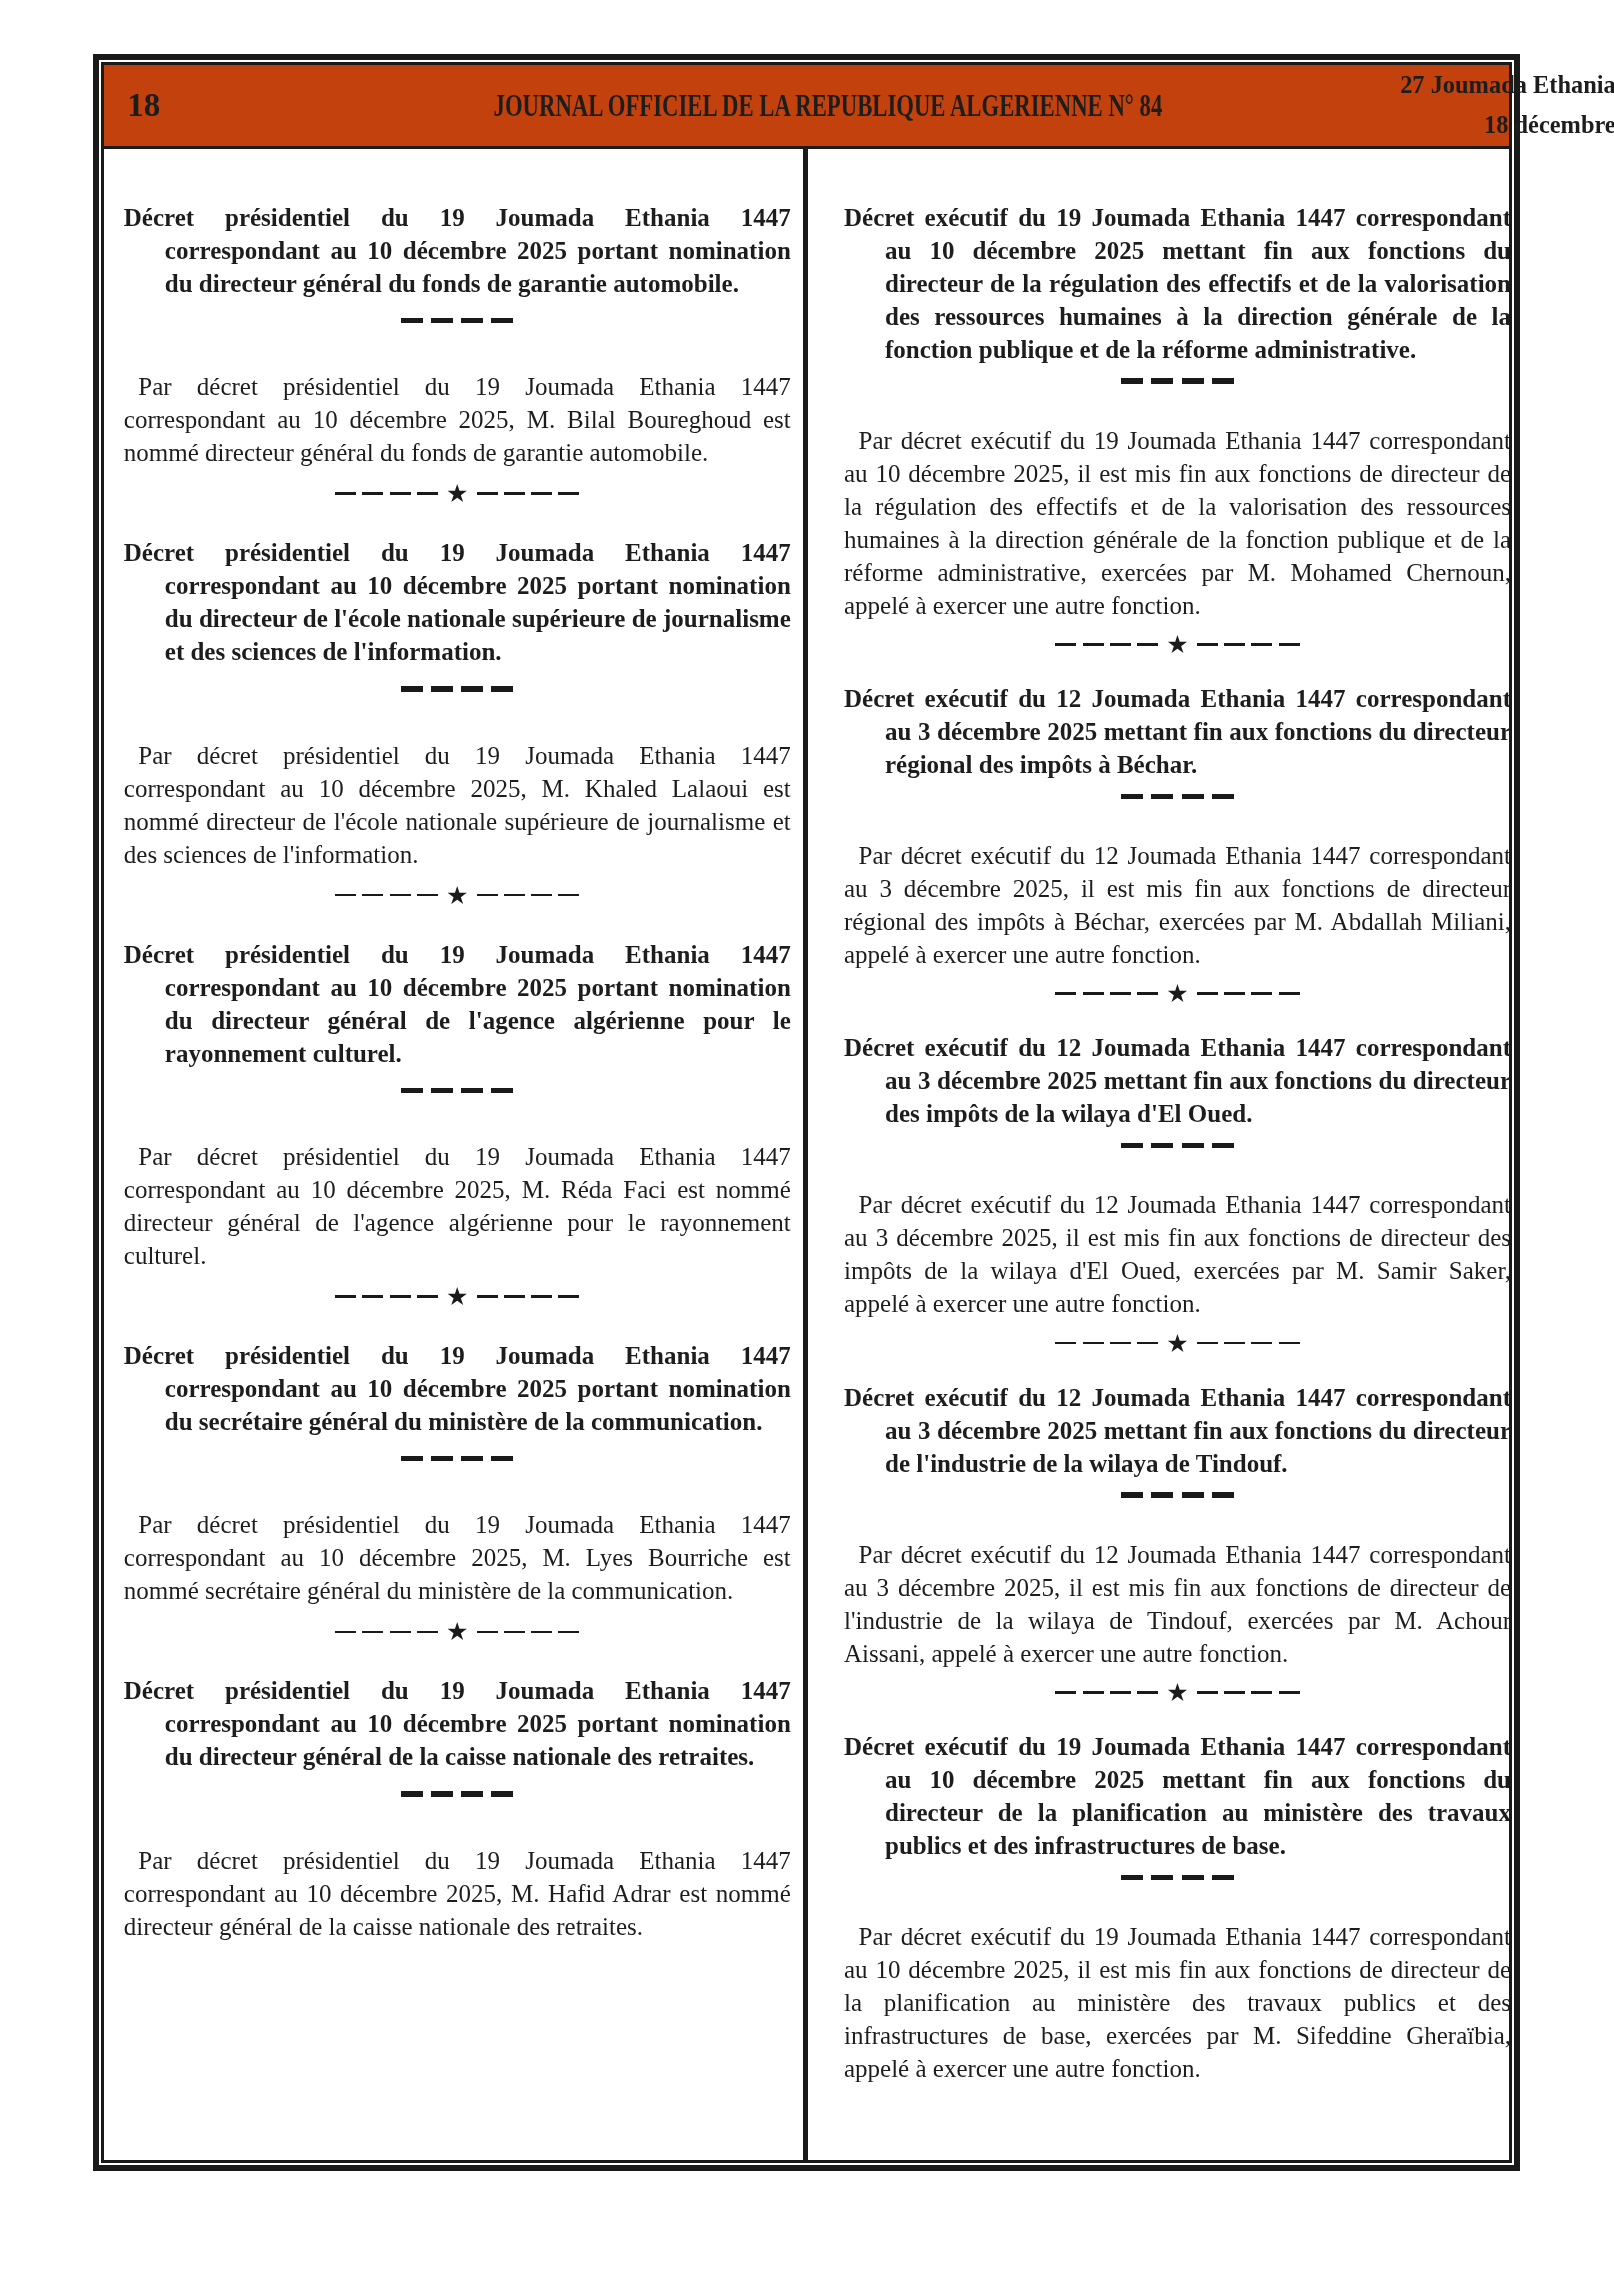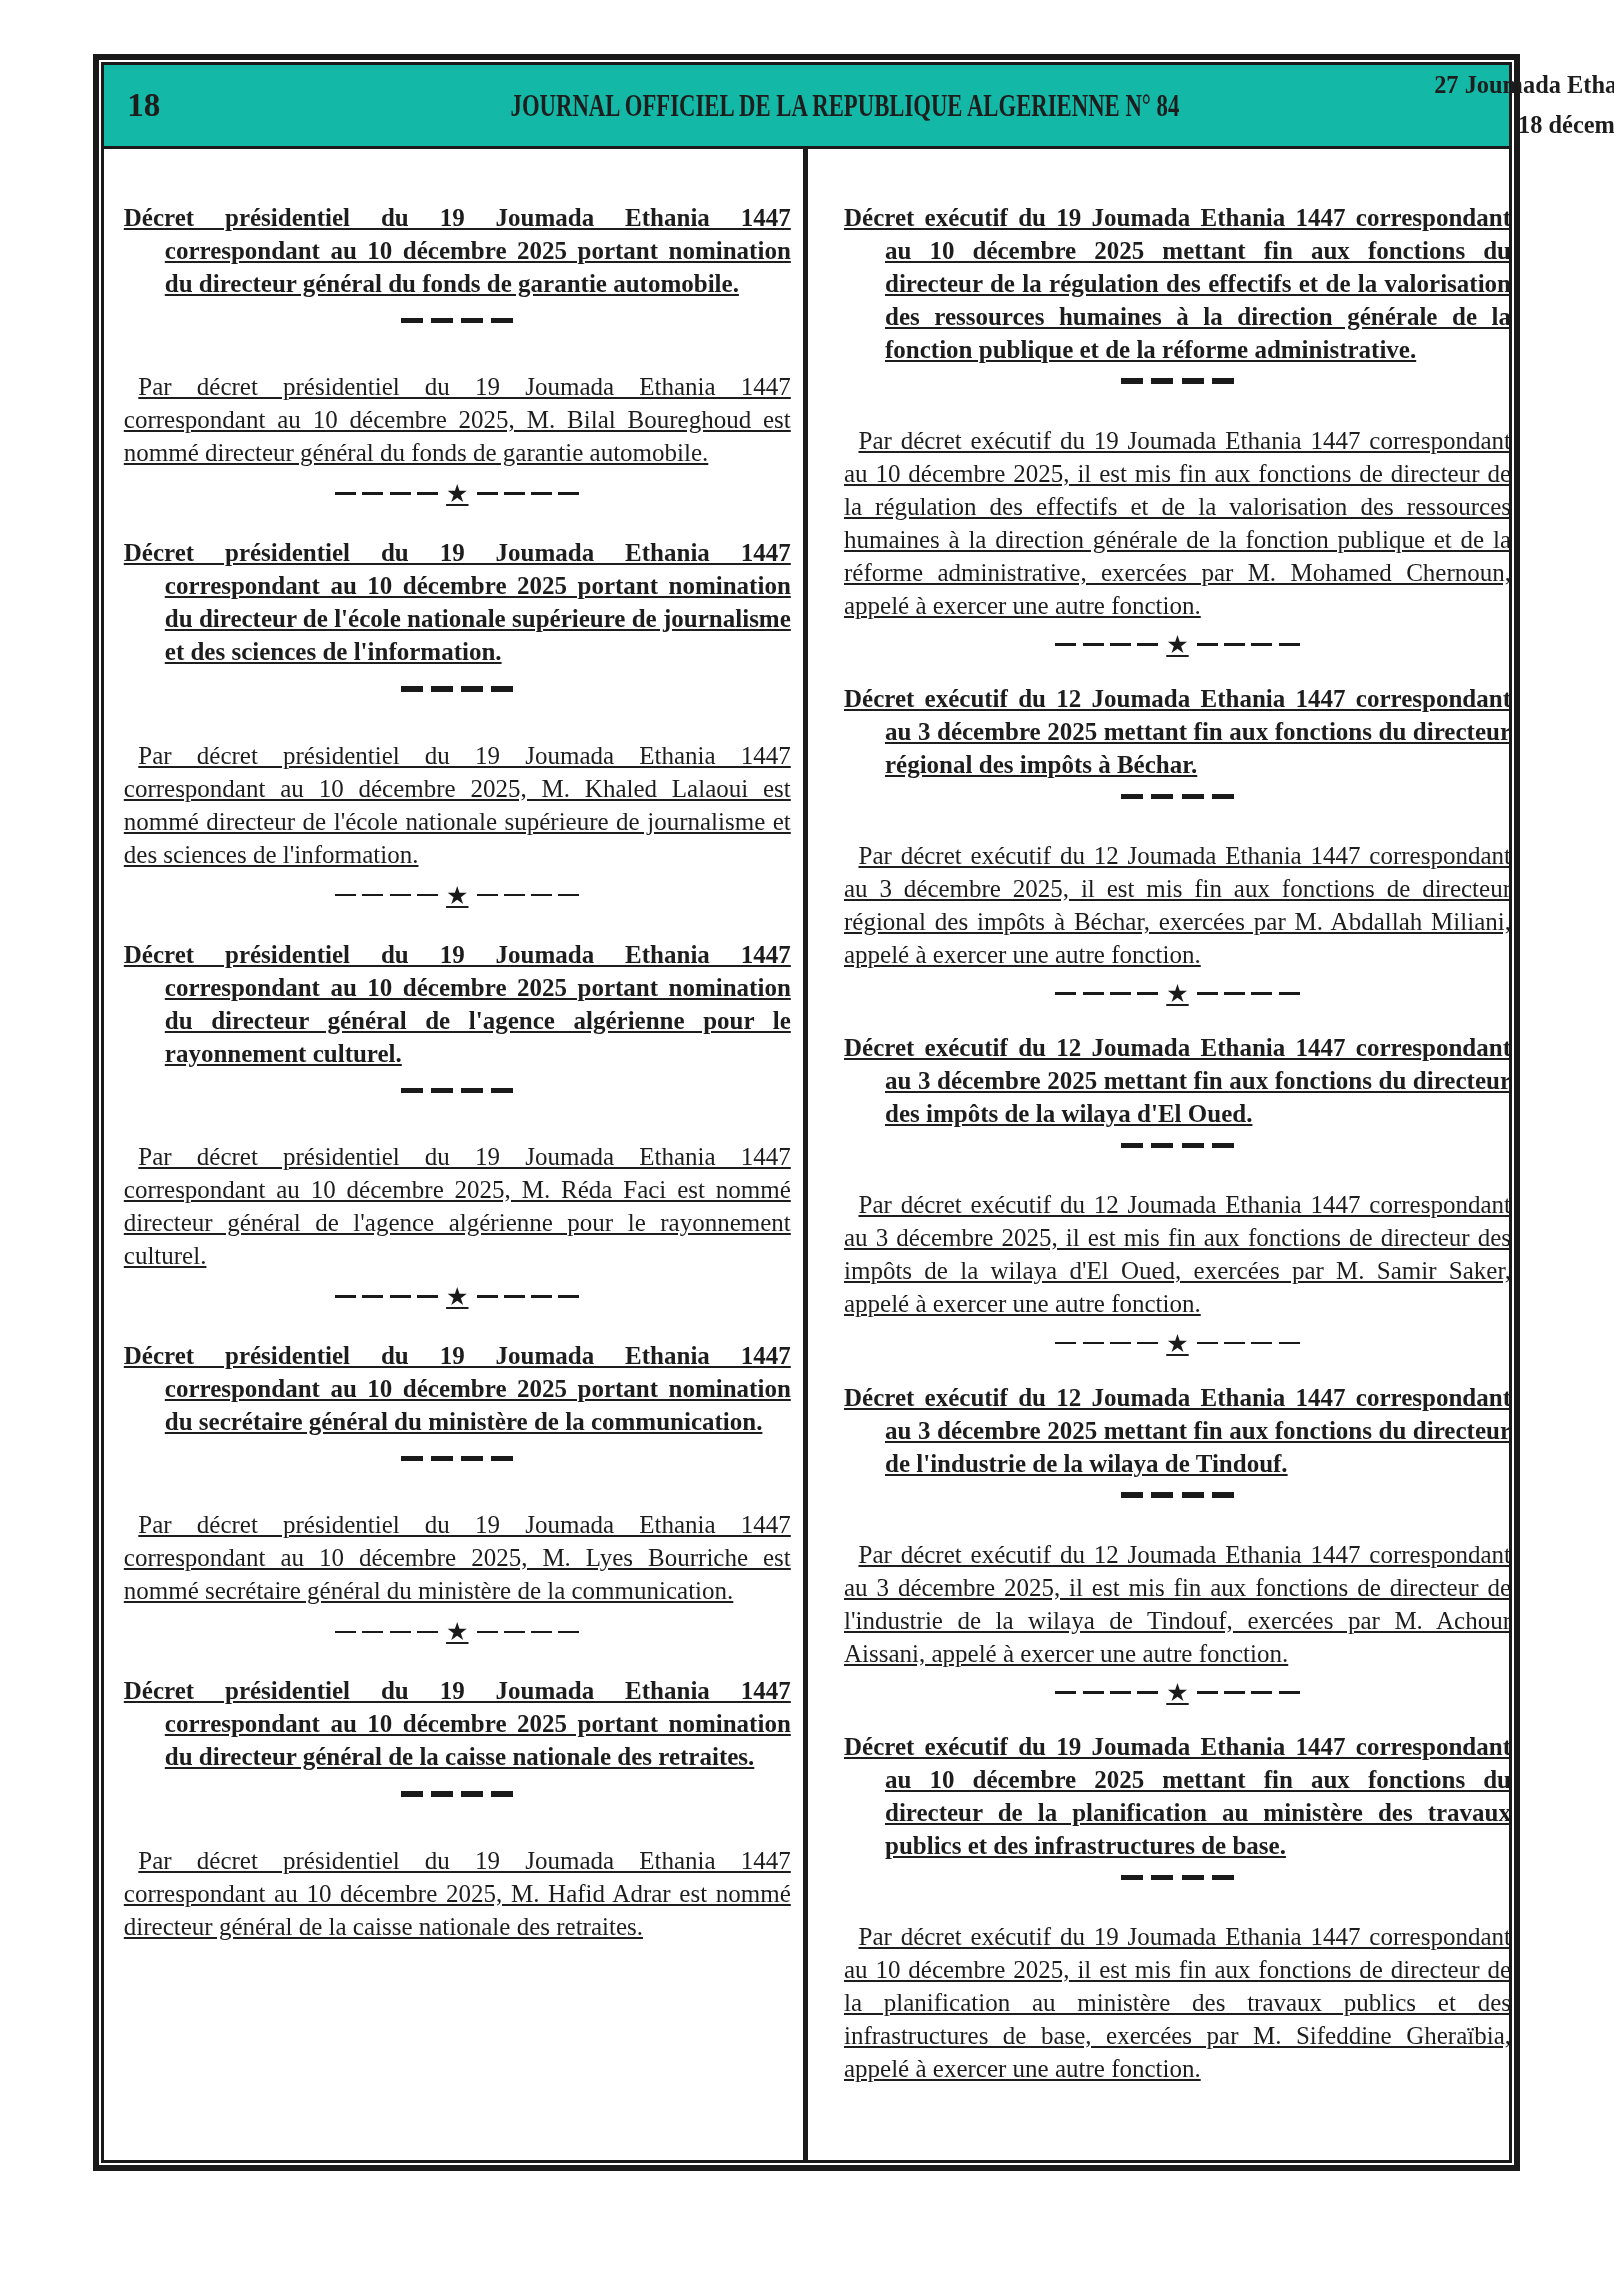--- a/index.html
+++ b/index.html
@@ -21,26 +21,25 @@
   }
   .frame-inner {
     position: absolute;
     left: 1.8px; top: 1.8px; right: 1.8px; bottom: 1.8px;
     border: 3.6px solid #1a1a1a;
     display: flex;
     flex-direction: column;
   }
   .header {
     height: 81px;
-    background: #14b8a6;
+    background: #c2410c;
     border-bottom: 3.6px solid #1a1a1a;
     display: flex;
     align-items: center;
     flex: none;
-    gap: 17px;
   }
   .header-left {
     width: 253px;
     flex: none;
     padding-left: 23.5px;
     box-sizing: border-box;
     font-size: 33px;
     font-weight: bold;
   }
   .header-center {
@@ -60,21 +59,20 @@
     padding-right: 8.1px;
     box-sizing: border-box;
     font-size: 24.4px;
     font-weight: bold;
     line-height: 40px;
   }
   .columns {
     flex: 1;
     display: flex;
     overflow: hidden;
-    text-decoration: underline;
   }
   .col {
     width: 667px;
     flex: none;
     padding-top: 52px;
     box-sizing: content-box;
     font-size: 25px;
   }
   .col-left  { margin-left: 20px; line-height: 33px; }
   .col-divider {

